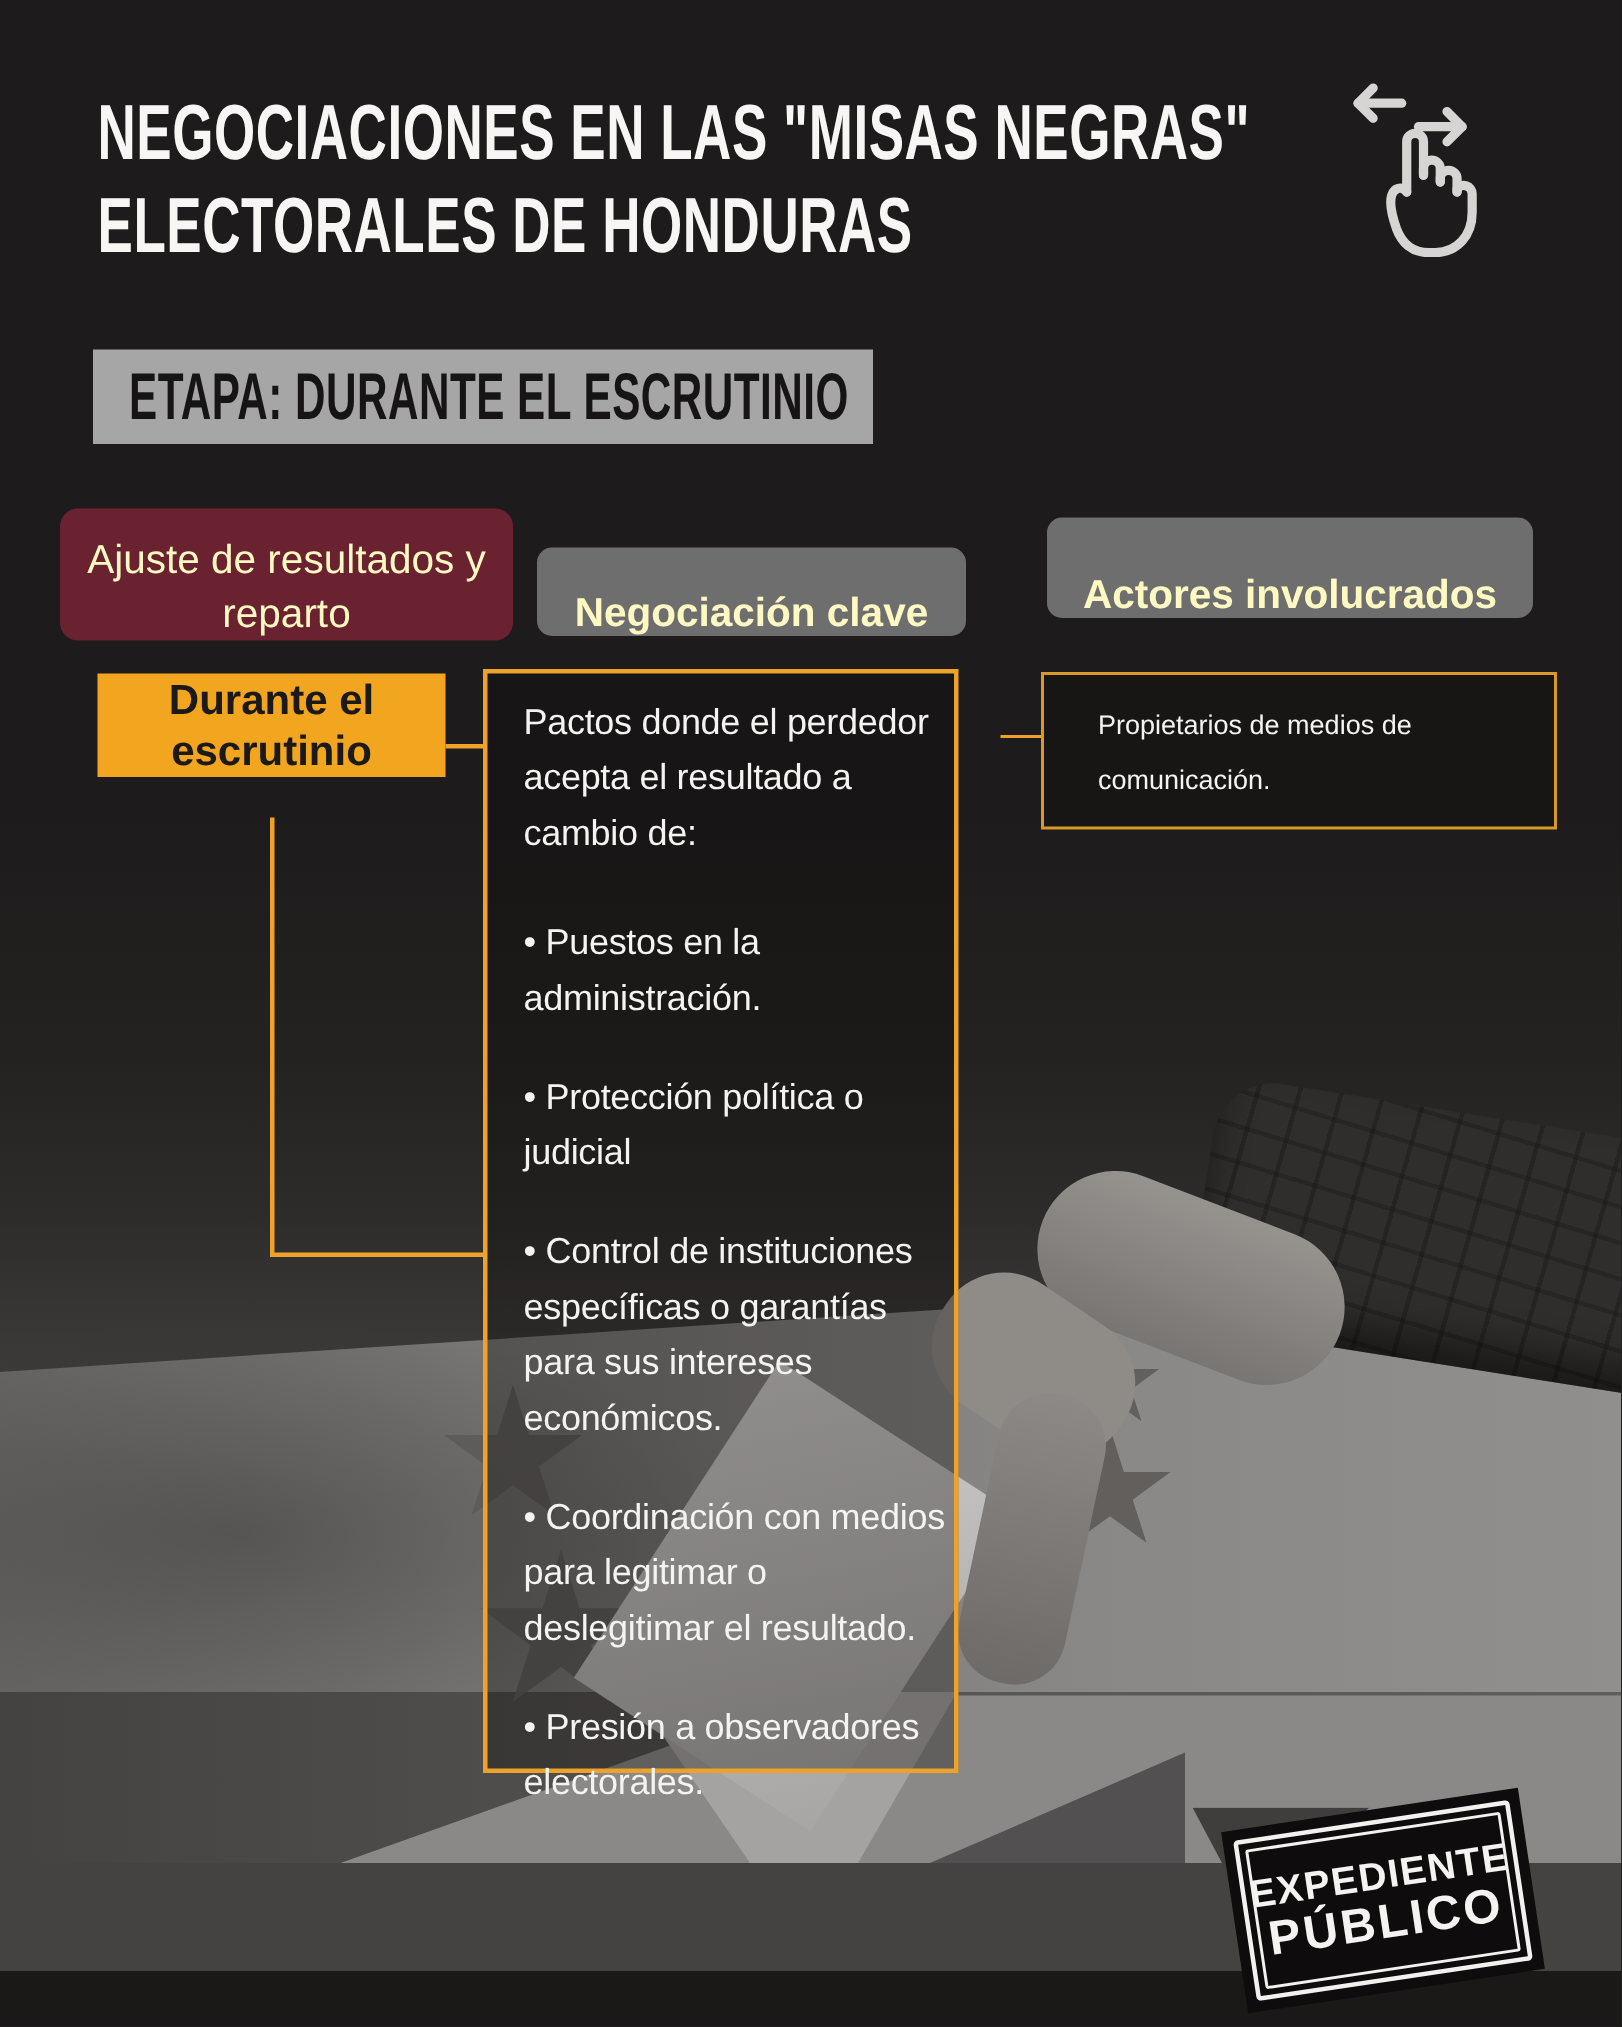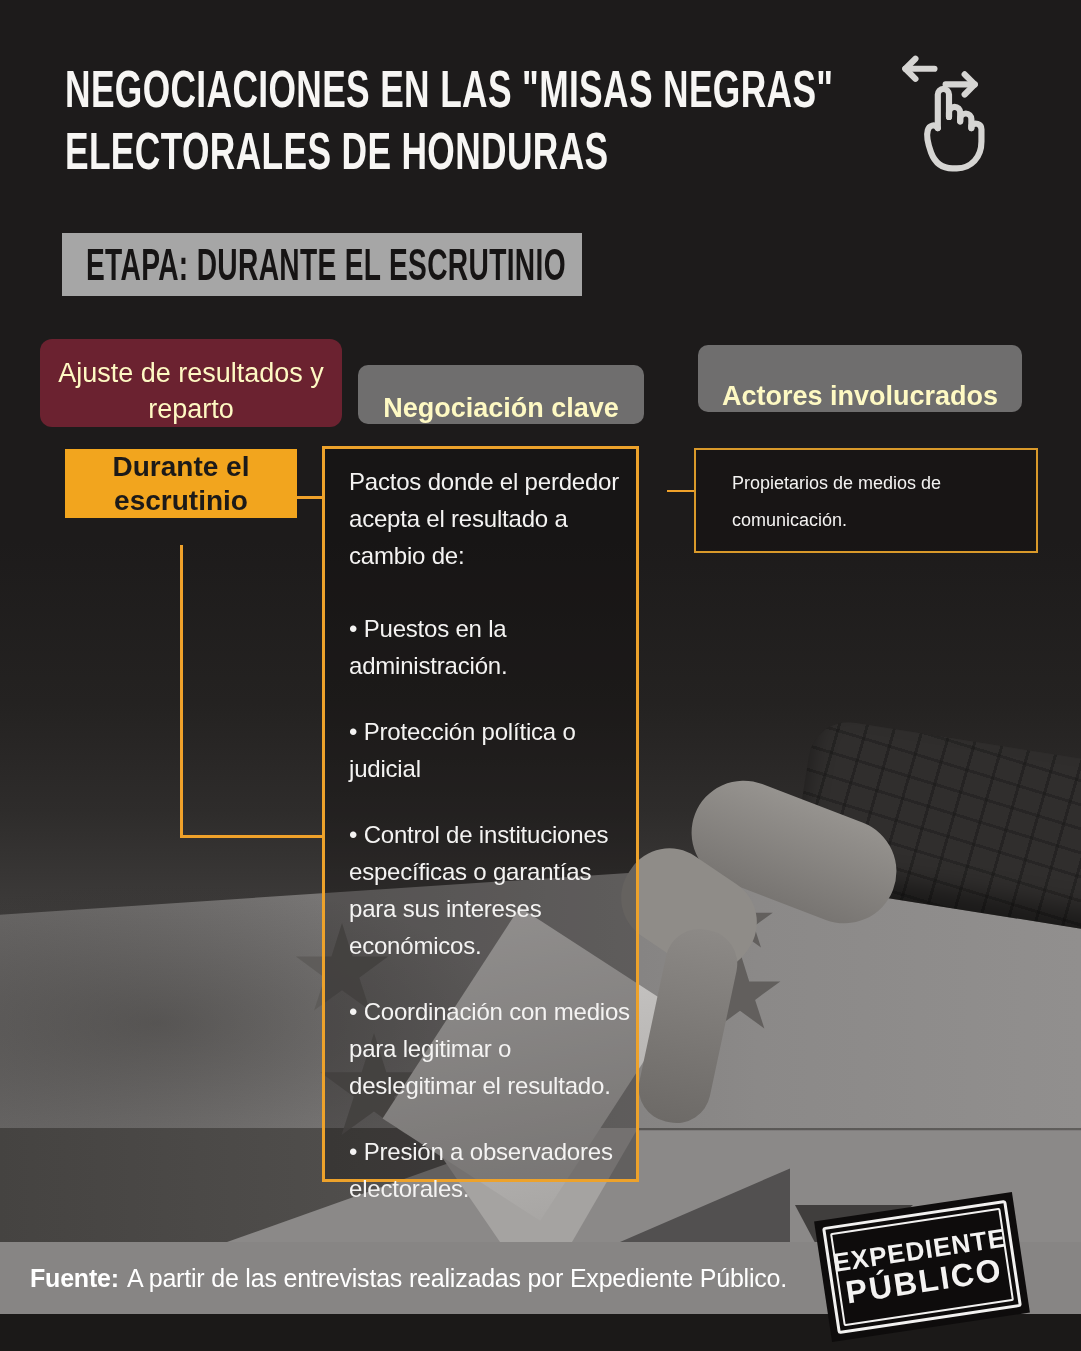--- a/index.html
+++ b/index.html
@@ -186,25 +186,20 @@
         <li>Coordinación con medios para legitimar o deslegitimar el resultado.</li>
         <li>Presión a observadores electorales.</li>
       </ul>
     </div>
   </div>
 
   <div class="actors-box">
     <div class="inner">Propietarios de medios de comunicación.</div>
   </div>
 
-  <div class="footer-band">
-    <div class="txt">
-      <span class="lbl">Fuente:</span><span>A partir de las entrevistas realizadas por Expediente Público.</span>
-    </div>
-  </div>
   <div class="bottom-strip"></div>
 
   <div class="stamp">
     <div class="f1"></div>
     <div class="f2"></div>
     <div class="lines">
       <div class="l1">EXPEDIENTE</div>
       <div class="l2">PÚBLICO</div>
     </div>
   </div>

